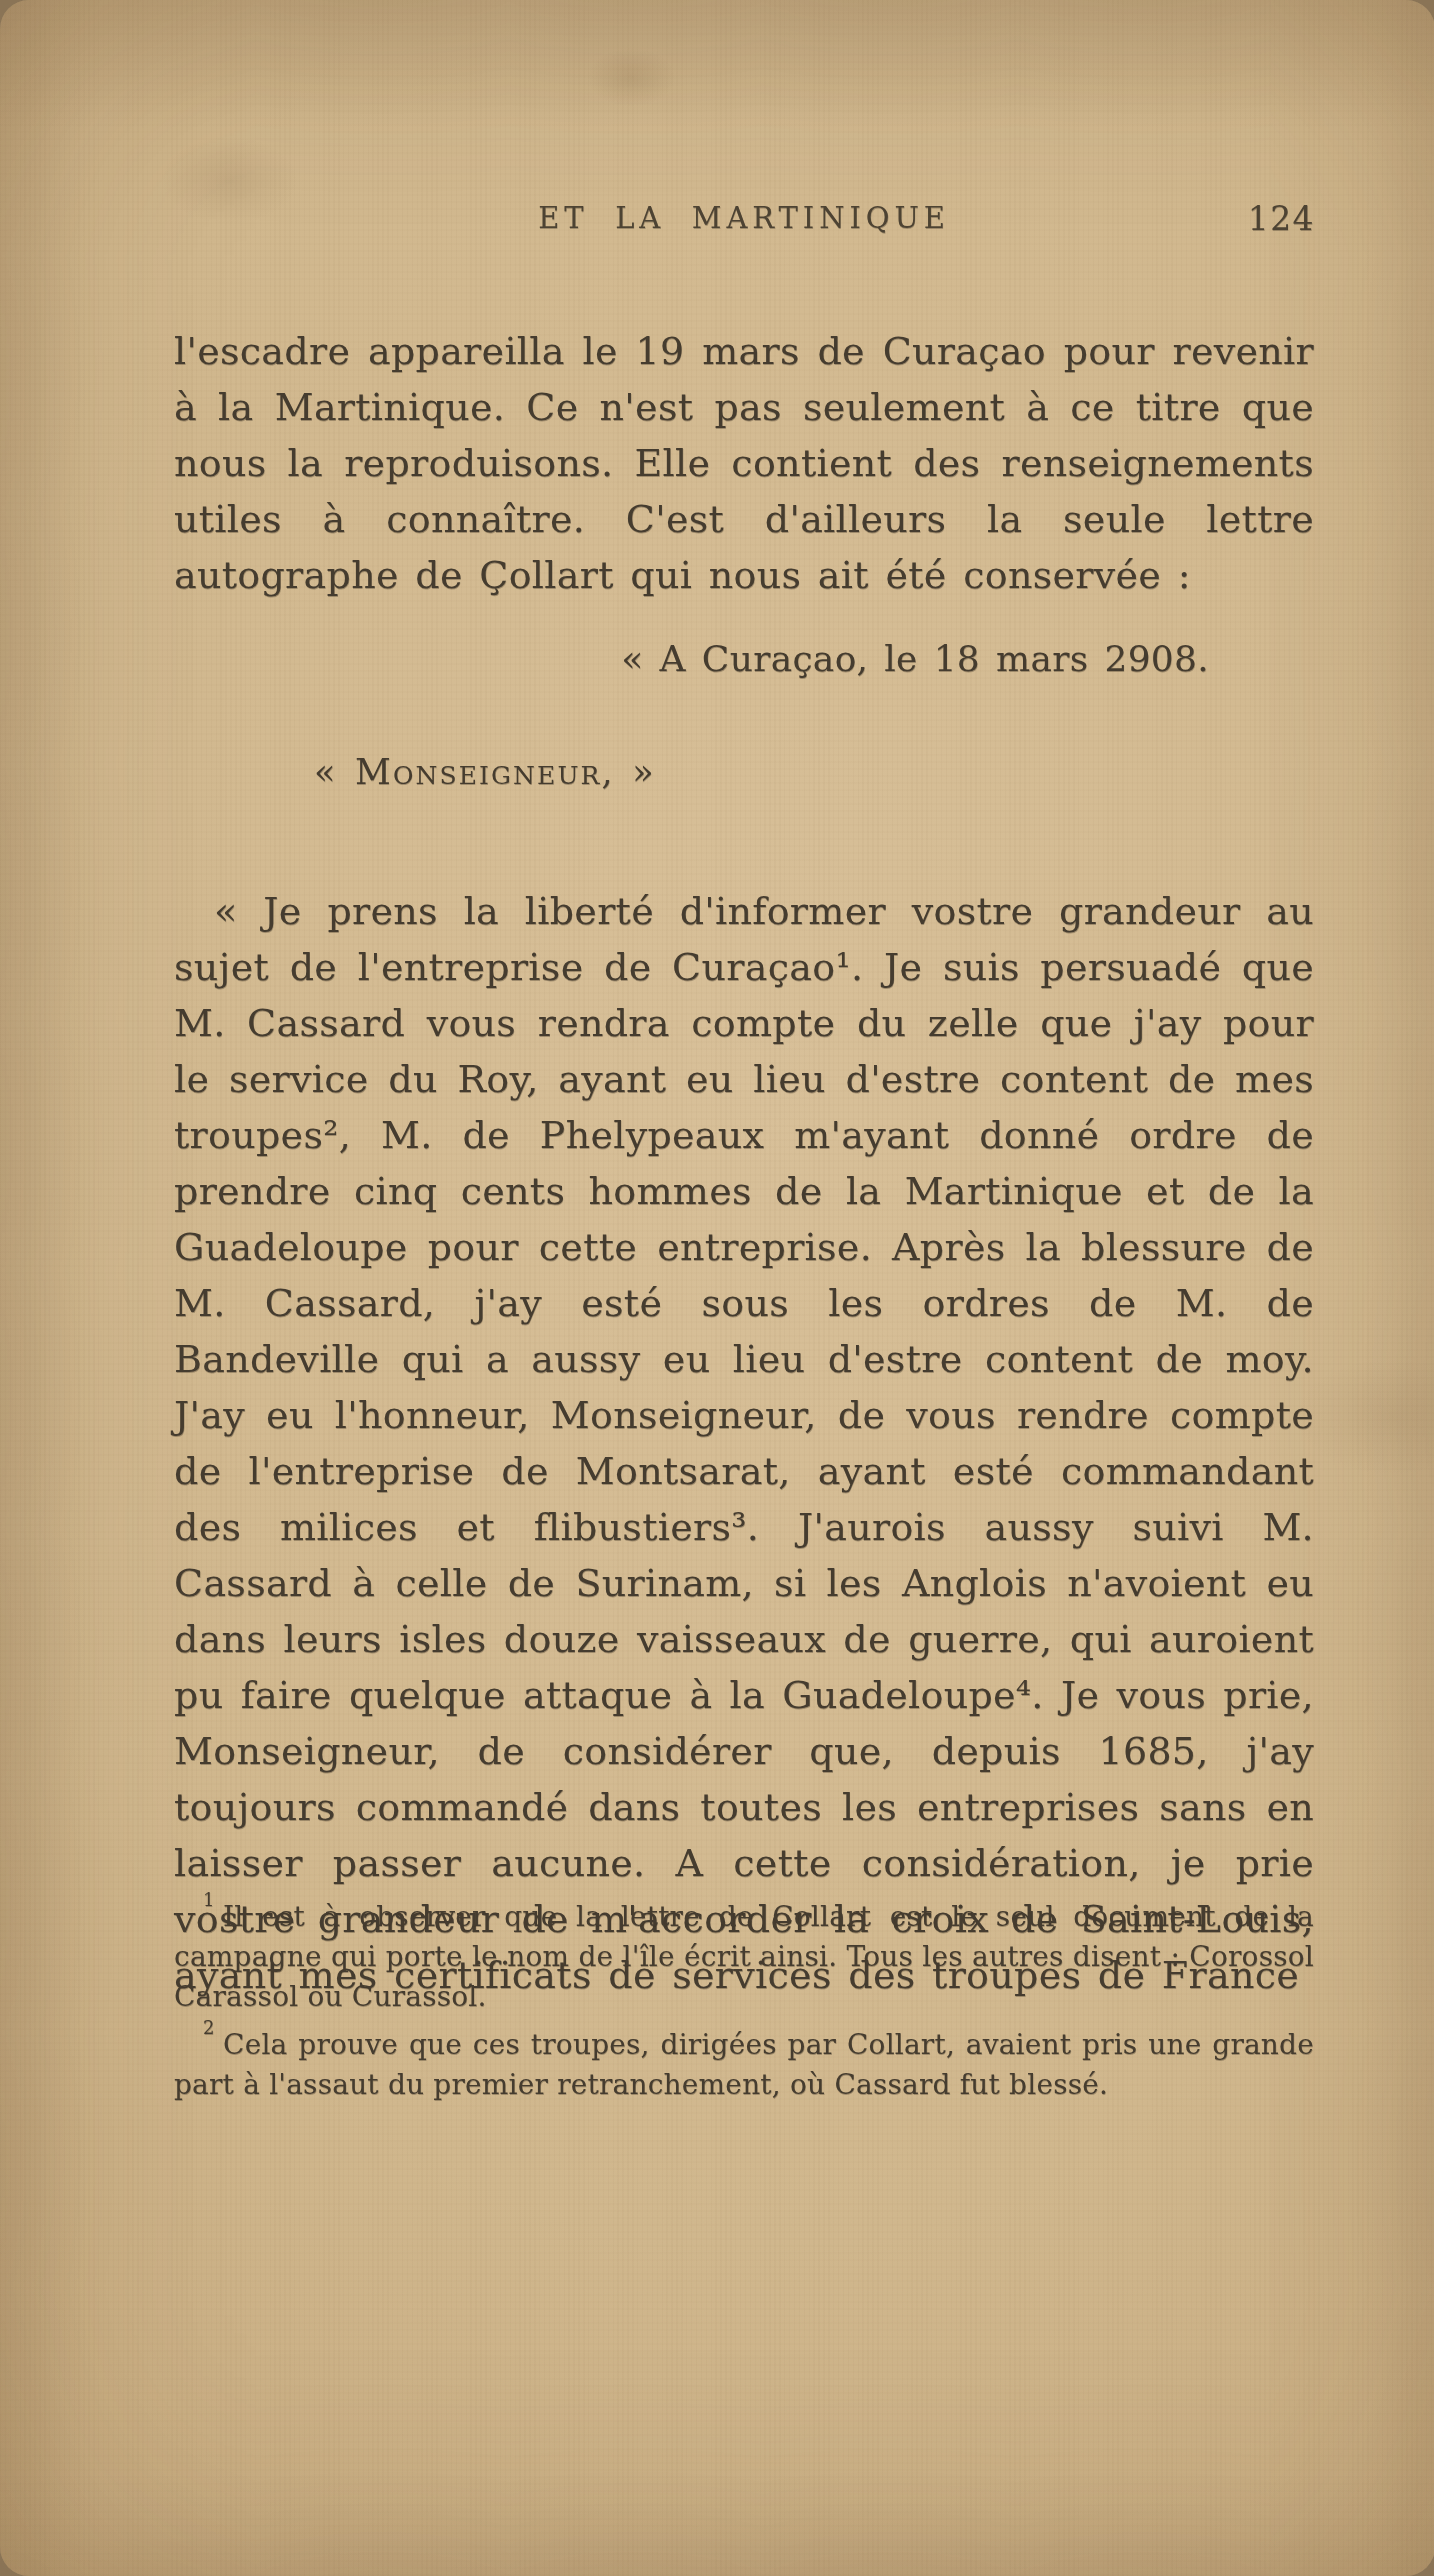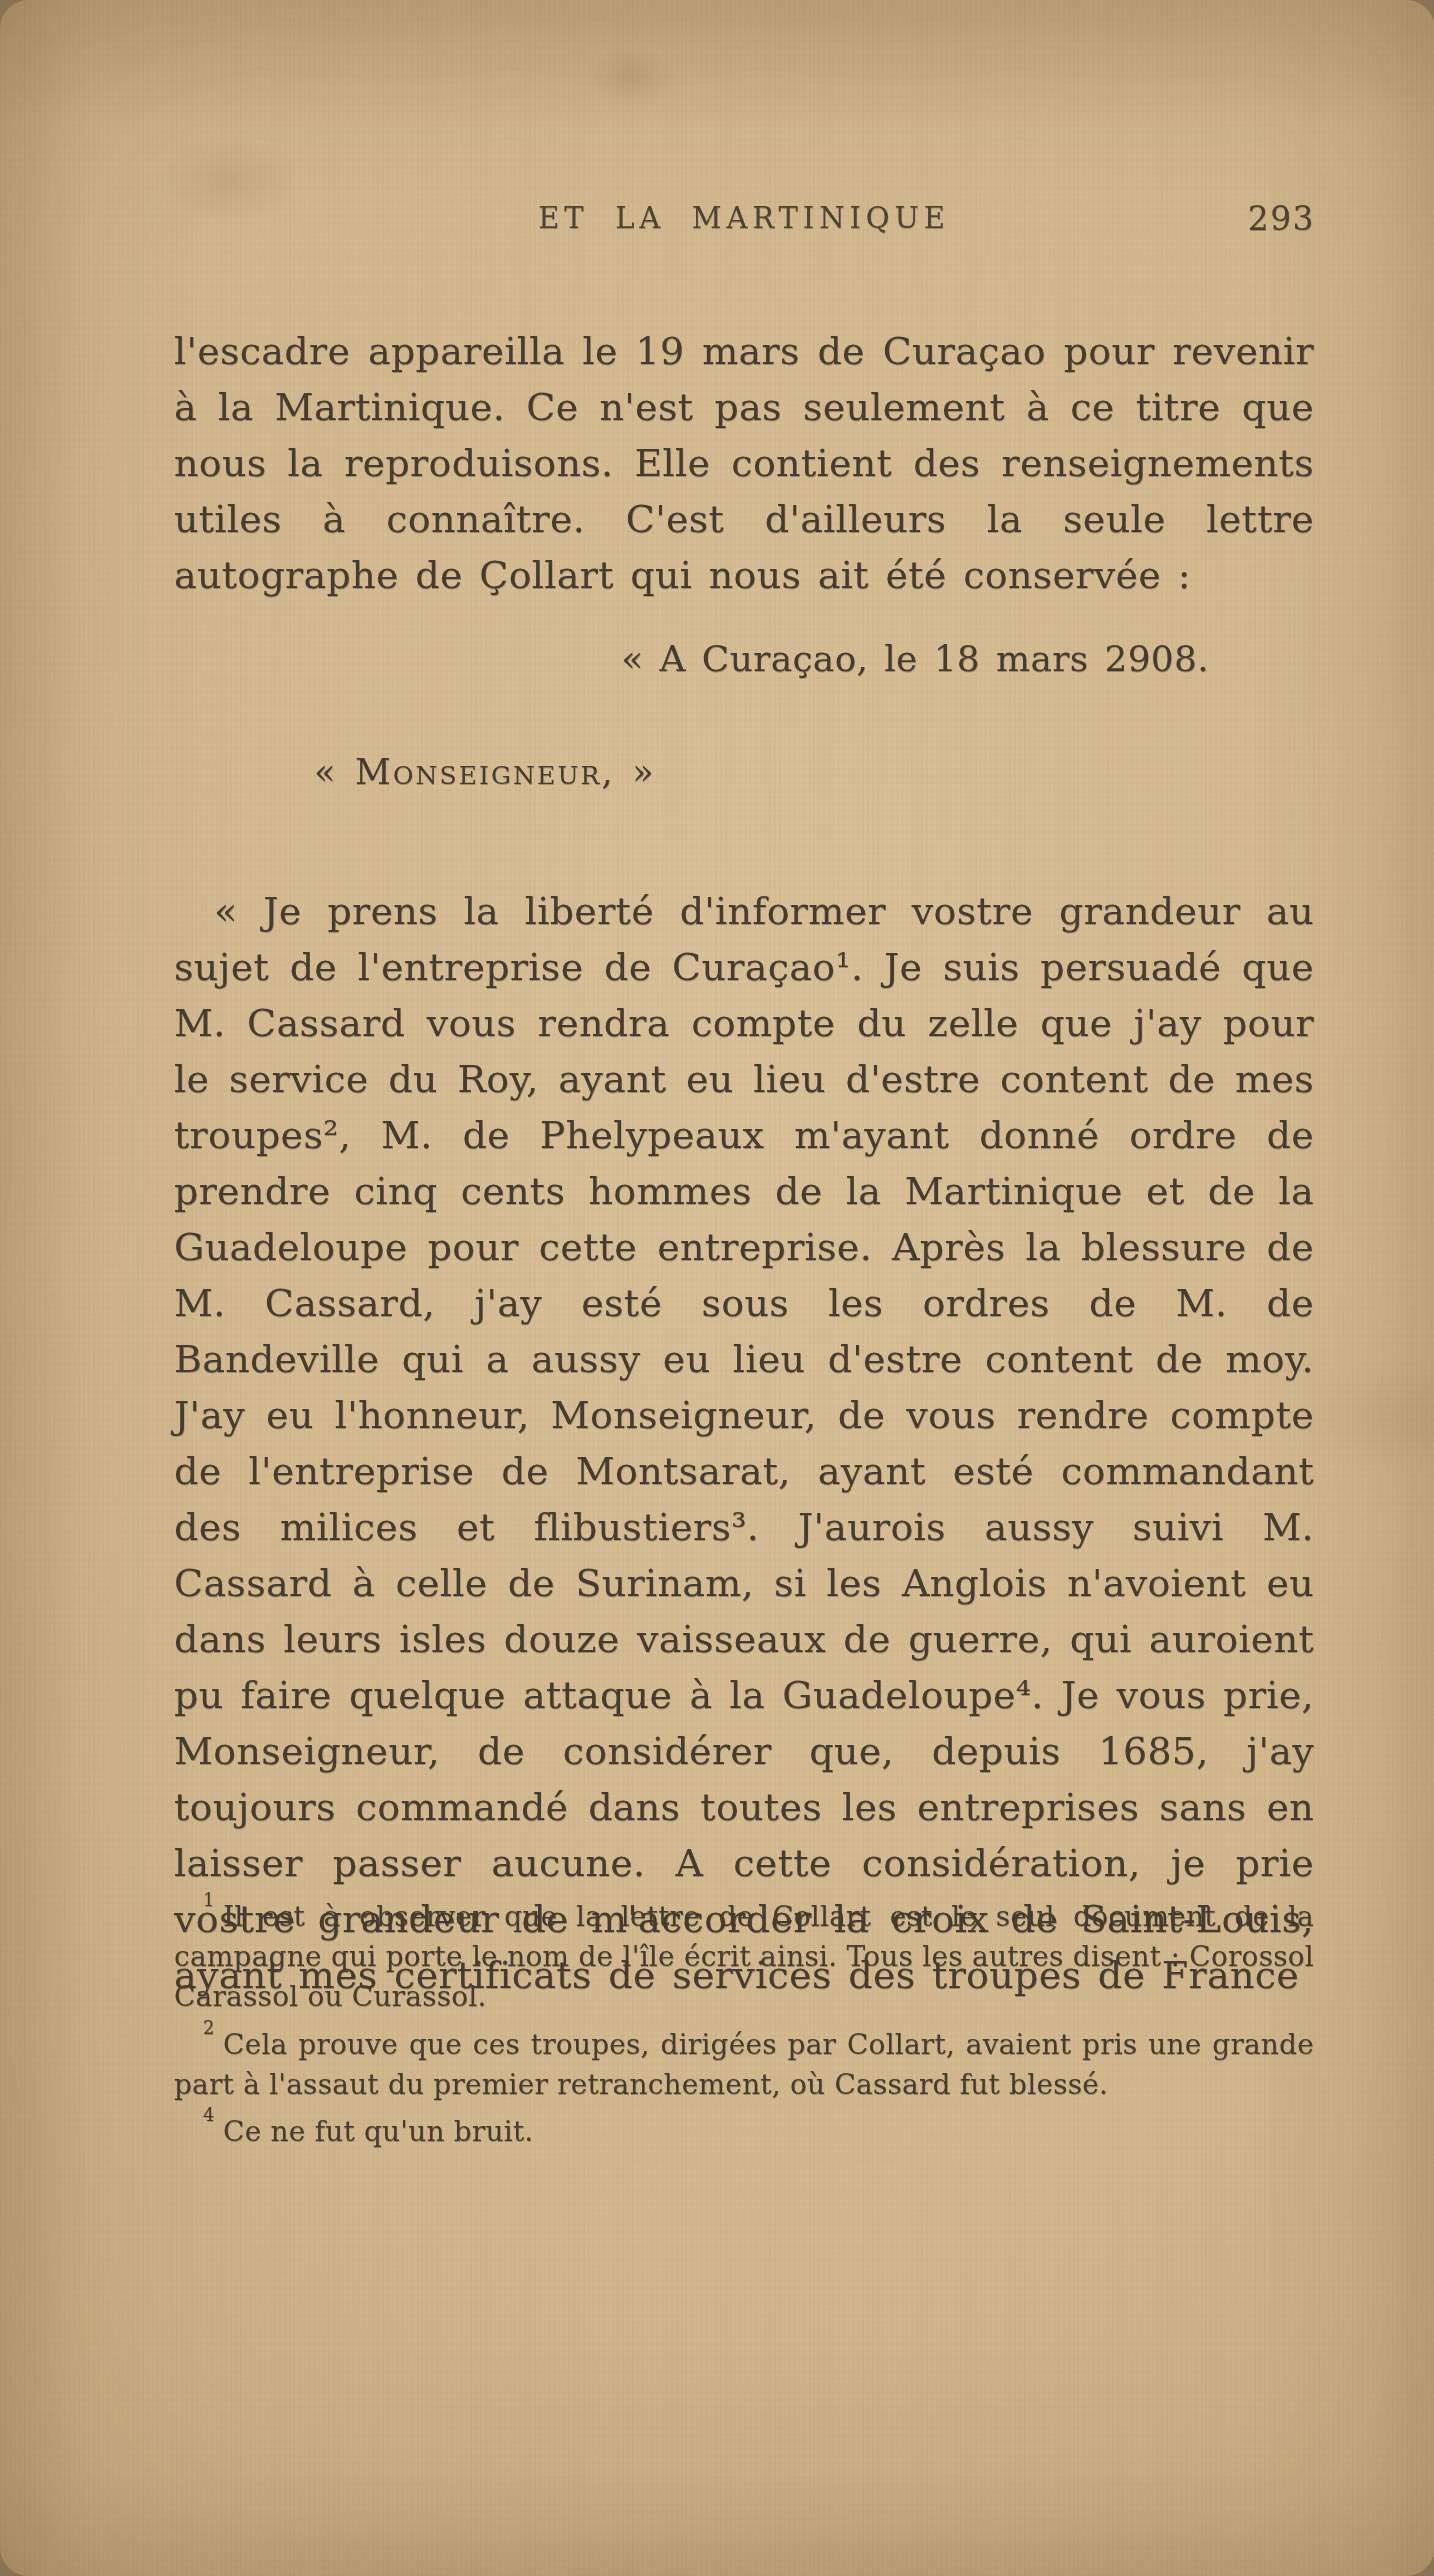--- a/index.html
+++ b/index.html
@@ -103,30 +103,29 @@
     margin-right: 8.4px;
   }
 </style>
 </head>
 <body>
 
 <div class="page">
 
   <div class="running-head ink">ET LA MARTINIQUE</div>
 
-  <div class="page-number ink">293</div>
+  <div class="page-number ink">124</div>
 
   <p class="text-block intro ink">l'escadre appareilla le 19 mars de Curaçao pour revenir à la Martinique. Ce n'est pas seulement à ce titre que nous la reproduisons. Elle contient des renseignements utiles à connaître. C'est d'ailleurs la seule lettre autographe de Çollart qui nous ait été conservée :</p>
 
   <div class="text-block dateline ink">« A Curaçao, le 18 mars 2908.</div>
 
   <div class="text-block salutation ink">« Monseigneur, »</div>
 
   <p class="text-block letter-body ink">« Je prens la liberté d'informer vostre grandeur au sujet de l'entreprise de Curaçao¹. Je suis persuadé que M. Cassard vous rendra compte du zelle que j'ay pour le service du Roy, ayant eu lieu d'estre content de mes troupes², M. de Phelypeaux m'ayant donné ordre de prendre cinq cents hommes de la Martinique et de la Guadeloupe pour cette entreprise. Après la blessure de M. Cassard, j'ay esté sous les ordres de M. de Bandeville qui a aussy eu lieu d'estre content de moy. J'ay eu l'honneur, Monseigneur, de vous rendre compte de l'entreprise de Montsarat, ayant esté commandant des milices et flibustiers³. J'aurois aussy suivi M. Cassard à celle de Surinam, si les Anglois n'avoient eu dans leurs isles douze vaisseaux de guerre, qui auroient pu faire quelque attaque à la Guadeloupe⁴. Je vous prie, Monseigneur, de considérer que, depuis 1685, j'ay toujours commandé dans toutes les entreprises sans en laisser passer aucune. A cette considération, je prie vostre grandeur de m'accorder la croix de Saint-Louis, ayant mes certificats de services des troupes de France</p>
 
   <div class="footnotes">
     <p class="footnote ink"><sup>1</sup><span>Il est à observer que la lettre de Collart est le seul document de la campagne qui porte le nom de l'île écrit ainsi. Tous les autres disent : Corossol Carassol ou Curassol.</span></p>
     <p class="footnote ink"><sup>2</sup><span>Cela prouve que ces troupes, dirigées par Collart, avaient pris une grande part à l'assaut du premier retranchement, où Cassard fut blessé.</span></p>
-    <p class="footnote ink"><sup>4</sup><span>Ce ne fut qu'un bruit.</span></p>
   </div>
 
 </div>
 
 
 </body></html>

